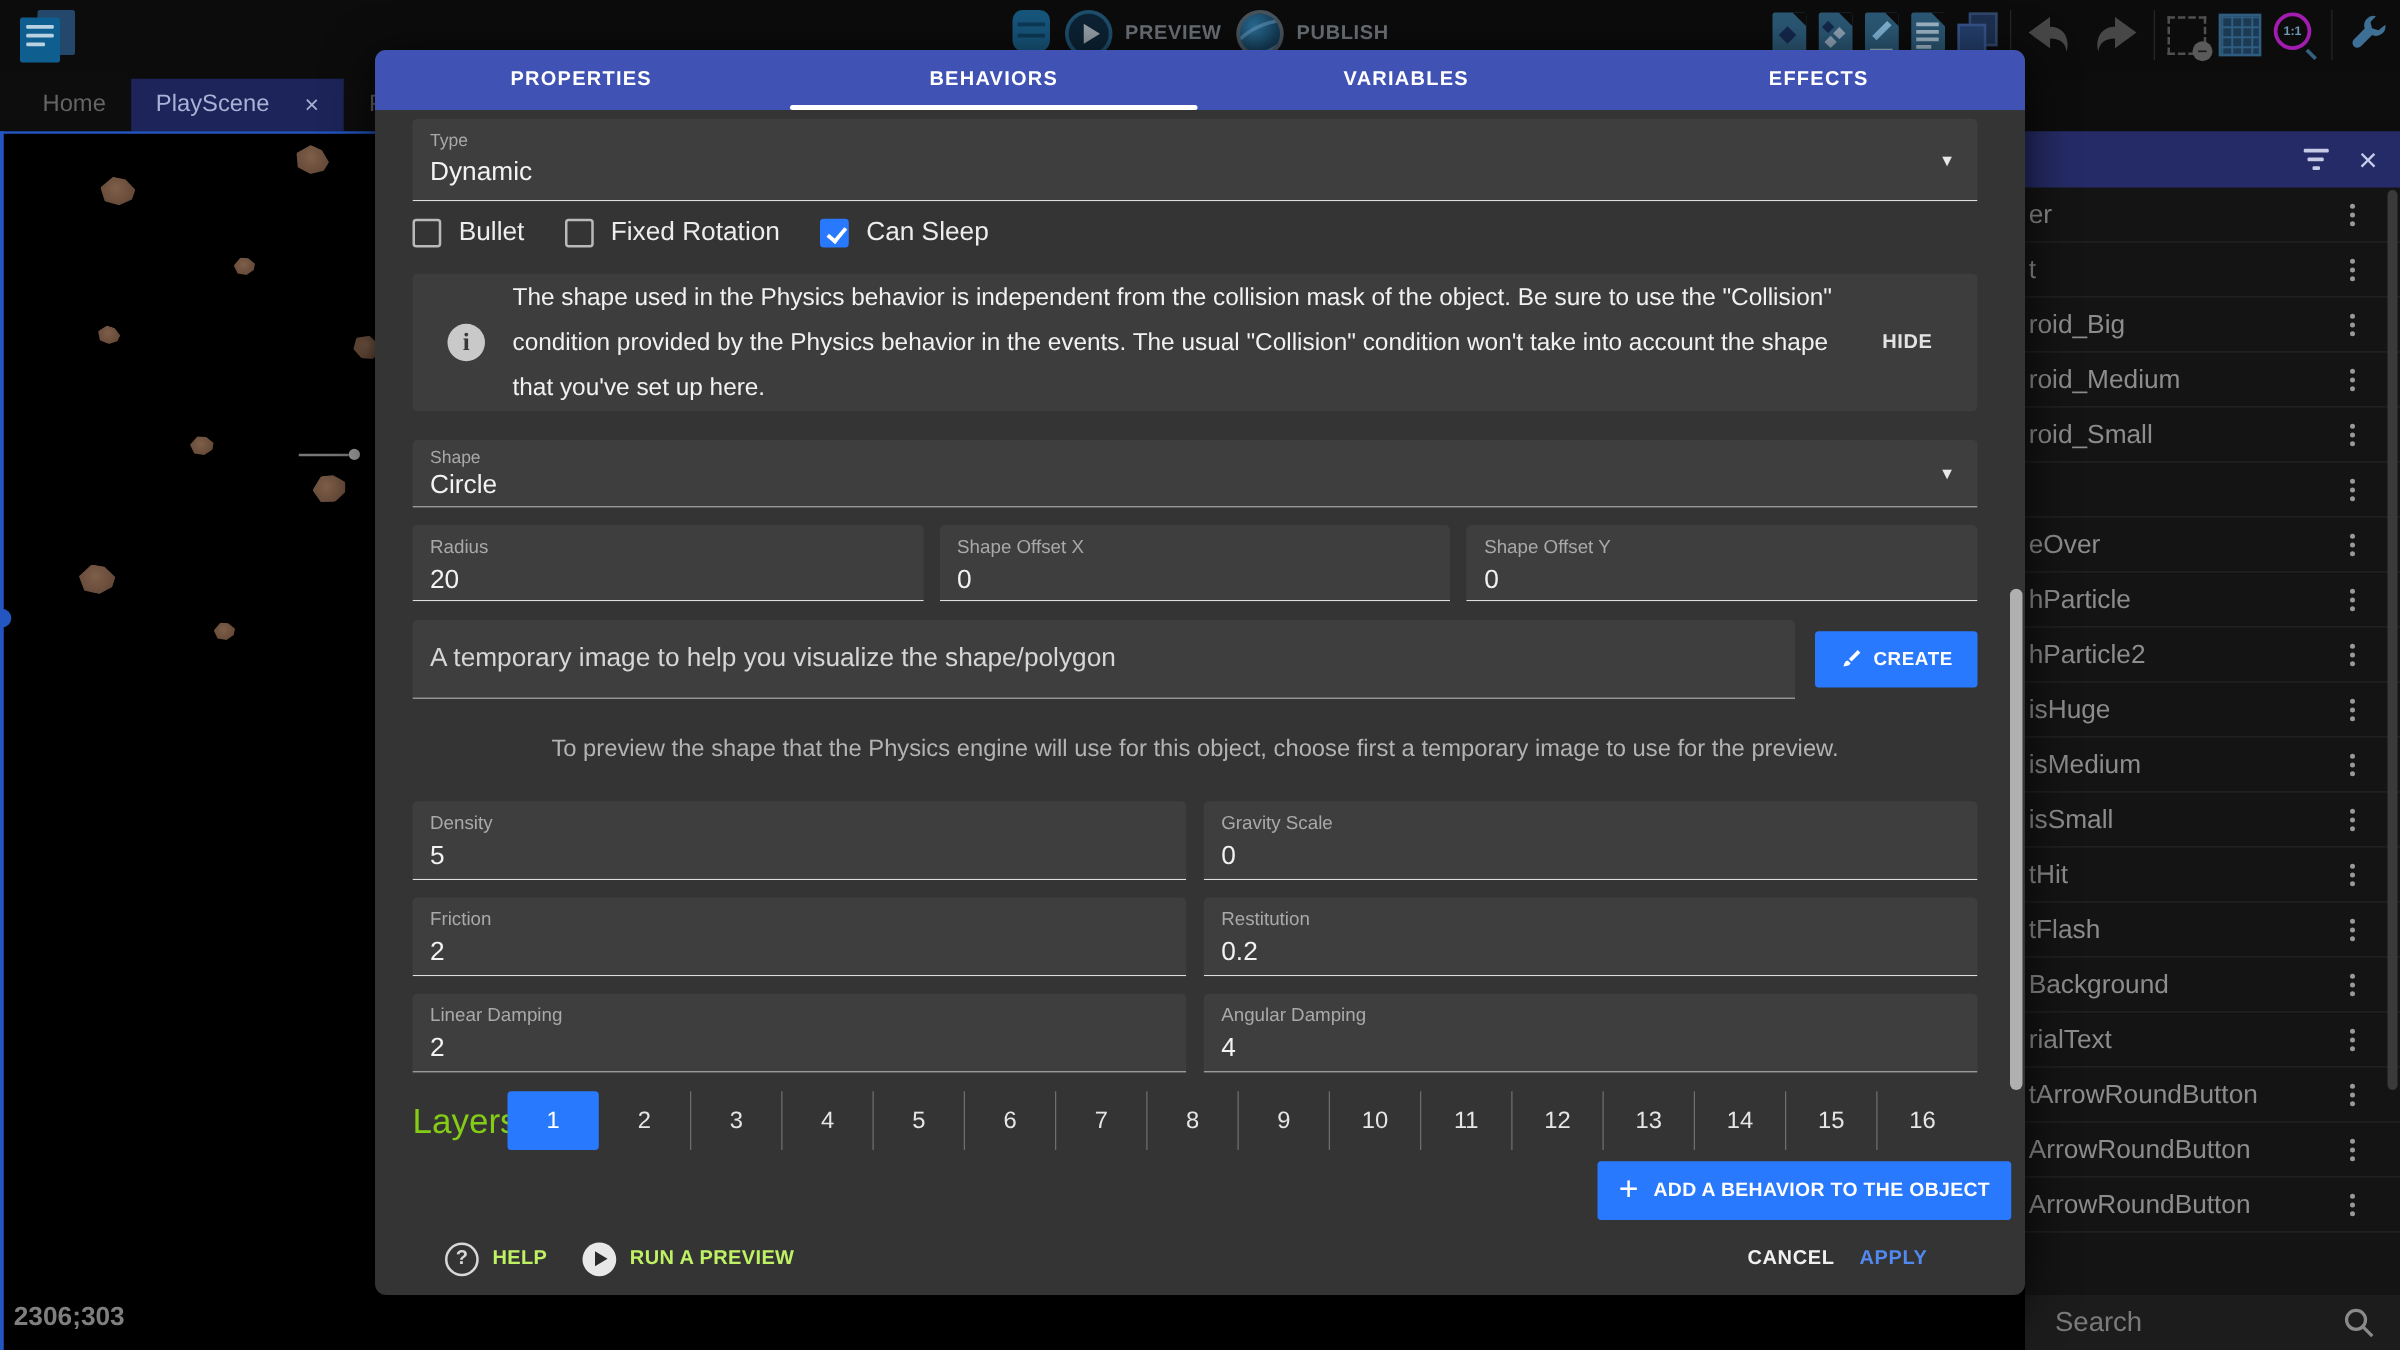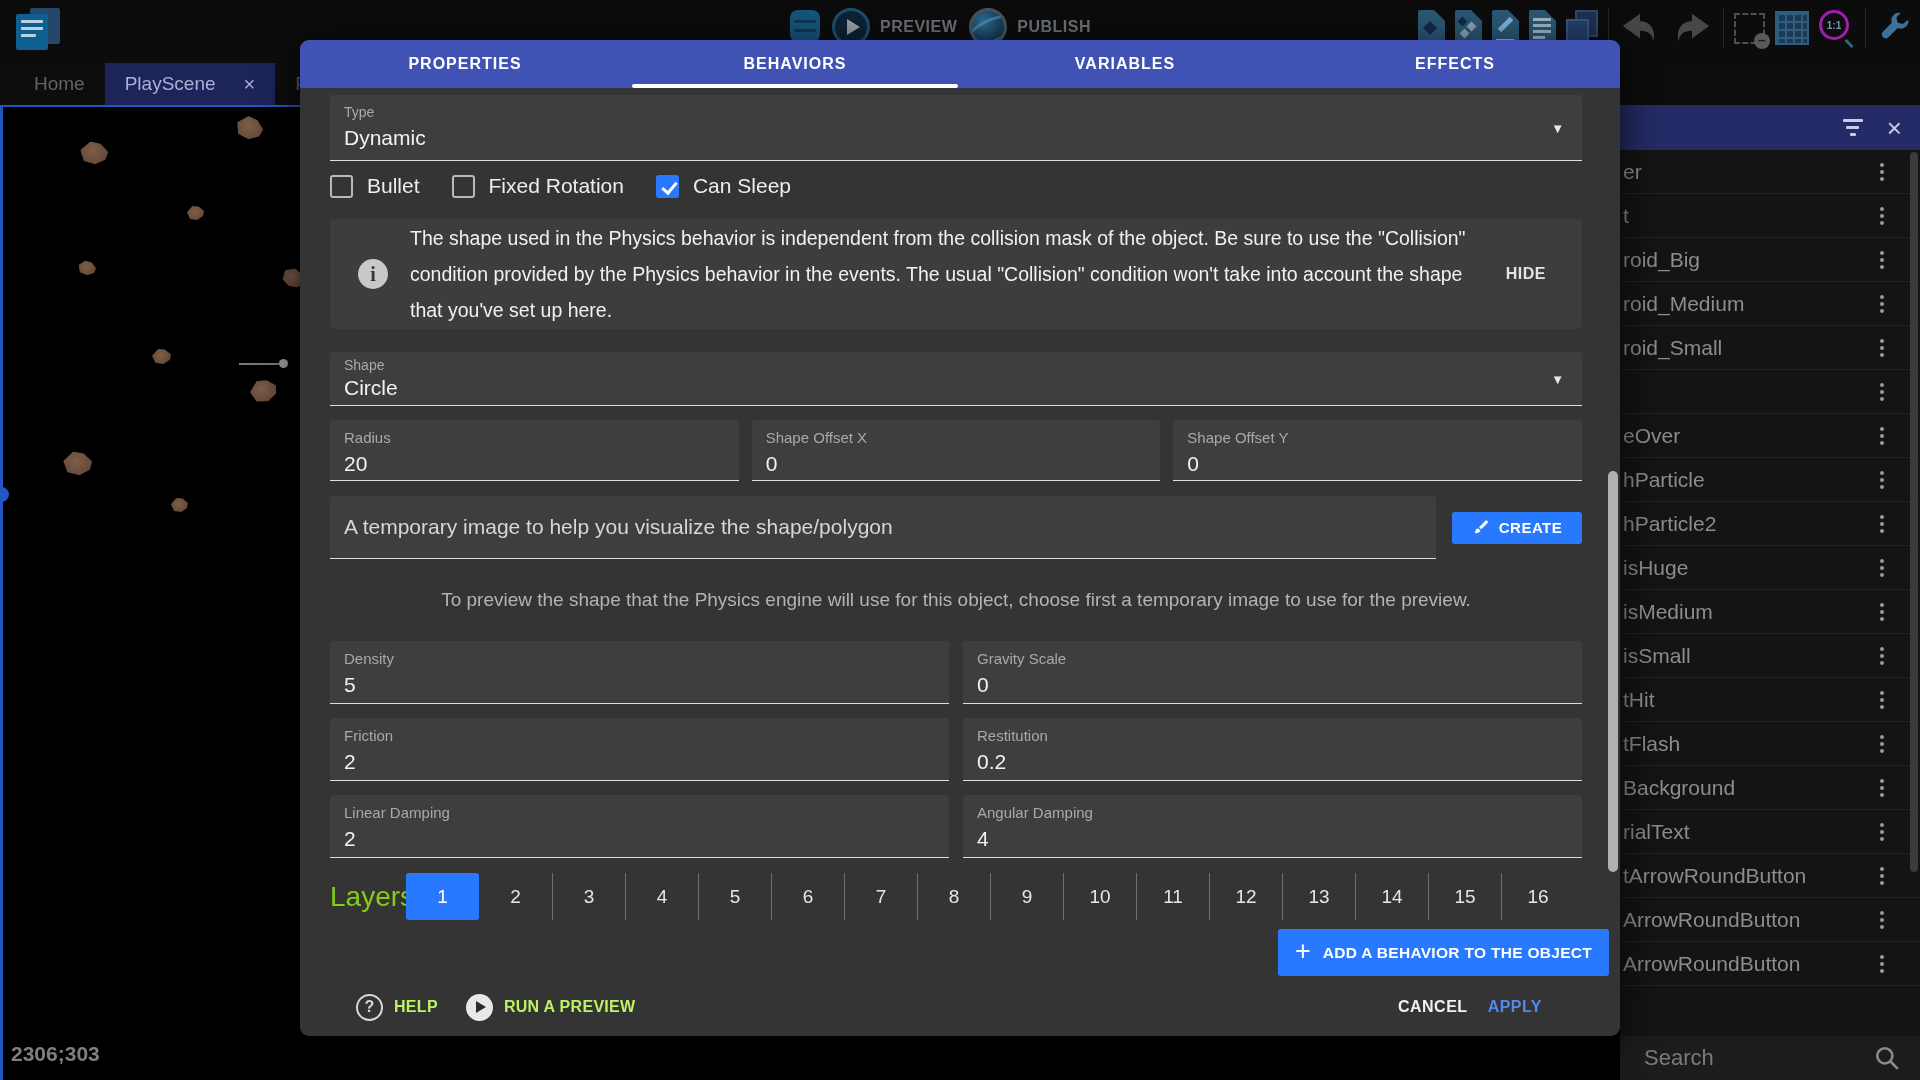--- a/index.html
+++ b/index.html
@@ -6,21 +6,21 @@
 html,body{width:1920px;height:1080px;overflow:hidden;background:#0d0d0d;font-family:"Liberation Sans",sans-serif}
 #app{position:relative;width:1920px;height:1080px}
 
 
 .toolbar{position:absolute;top:0;left:0;width:1920px;height:63px;background:#0c0c0c;z-index:1}
 .menu-icon{position:absolute;left:14px;top:6px;width:48px;height:46px}
 .menu-icon .pg-back{position:absolute;right:2px;top:2px;width:30px;height:36px;background:#24486b;border-radius:2px}
 .menu-icon .pg-front{position:absolute;left:2px;top:8px;width:32px;height:36px;background:#0f5e90;border-radius:2px;padding:6px 5px}
 .menu-icon .pg-front i{display:block;height:3px;background:#b9d2e2;margin-bottom:4px;border-radius:1px}
 .menu-icon .pg-front i:nth-child(3){width:70%}
-.center-tools{position:absolute;left:790px;top:8px;display:flex;align-items:center;gap:12px}
+.center-tools{position:absolute;left:810px;top:8px;display:flex;align-items:flex-start;gap:12px}
 .bug-icon{width:30px;height:34px;background:#17567c;border-radius:8px 8px 10px 10px;position:relative}
 .bug-icon::before{content:"";position:absolute;left:4px;right:4px;top:10px;height:3px;background:#0c3a57}
 .bug-icon::after{content:"";position:absolute;left:4px;right:4px;top:19px;height:3px;background:#0c3a57}
 .play-circle{width:38px;height:38px;border-radius:50%;background:#0c2334;border:3px solid #1e4f6e;display:flex;align-items:center;justify-content:center}
 .play-circle i{display:block;width:0;height:0;border-left:13px solid #97a1a8;border-top:8px solid transparent;border-bottom:8px solid transparent;margin-left:4px}
 .globe-icon{width:38px;height:38px;border-radius:50%;border:3px solid #48545d;background:radial-gradient(circle at 35% 35%,#2b7099 0%,#16405c 60%,#0d2a40 100%);position:relative;overflow:hidden}
 .globe-icon::after{content:"";position:absolute;left:-8px;top:8px;width:48px;height:18px;border:3px solid rgba(120,170,205,.45);border-radius:50%;transform:rotate(-25deg)}
 .tool-label{color:#6c7278;font-size:16px;font-weight:600;letter-spacing:.5px}
 .right-tools{position:absolute;right:8px;top:8px;display:flex;align-items:center;gap:10px}
 .pg{width:27px;height:36px;background:#2b5875;border-radius:2px;position:relative}
@@ -96,21 +96,21 @@
 .info-box{margin-top:18px;height:110px;background:#3d3d3d;border-radius:4px;display:flex;align-items:center}
 .info-ic{flex-shrink:0;width:30px;height:30px;border-radius:50%;background:#c9c9c9;color:#383838;font-family:"Liberation Serif",serif;font-weight:700;font-size:20px;display:flex;align-items:center;justify-content:center;margin:0 22px 0 28px}
 .info-txt{flex:1;color:#f1f1f1;font-size:19.5px;line-height:36px;padding-right:30px}
 .hide-btn{flex-shrink:0;color:#e3e3e3;font-size:16px;font-weight:600;letter-spacing:.5px;margin:0 36px 0 10px;cursor:pointer}
 .row3{margin-top:14px;display:flex;gap:13px}
 .row3 .fld{flex:1;height:61px}
 .row3 .lab{font-size:15px}
 .temp-row{margin-top:15px;display:flex;align-items:center;gap:16px}
 .temp-fld{flex:1;height:63px;display:flex;align-items:center}
 .temp-fld .ph{font-size:21px;color:#d6d6d6}
-.create-btn{flex-shrink:0;width:130px;height:32px;background:#2979ff;border-radius:3px;display:flex;align-items:center;justify-content:center;gap:10px;cursor:pointer}
+.create-btn{flex-shrink:0;width:130px;height:45px;background:#2979ff;border-radius:3px;display:flex;align-items:center;justify-content:center;gap:10px;cursor:pointer}
 .create-btn span{color:#fff;font-size:15px;font-weight:700;letter-spacing:.5px}
 .helper{margin-top:30px;text-align:center;color:#b3b3b3;font-size:19px}
 .grid2{margin-top:30px}
 .grid2 .r{display:flex;gap:14px;margin-bottom:14px}
 .grid2 .fld{flex:1;height:63px}
 .grid2 .lab{font-size:15px}
 .layers-row{margin-top:1px;display:flex;align-items:center}
 .layers-label{font-size:28px;color:#84cc16;margin-right:14px;width:62px}
 .layer-buttons{display:flex;height:47px;flex:1}
 .layer-btn{width:73px;display:flex;align-items:center;justify-content:center;color:#e6e6e6;font-size:19px;cursor:pointer}

